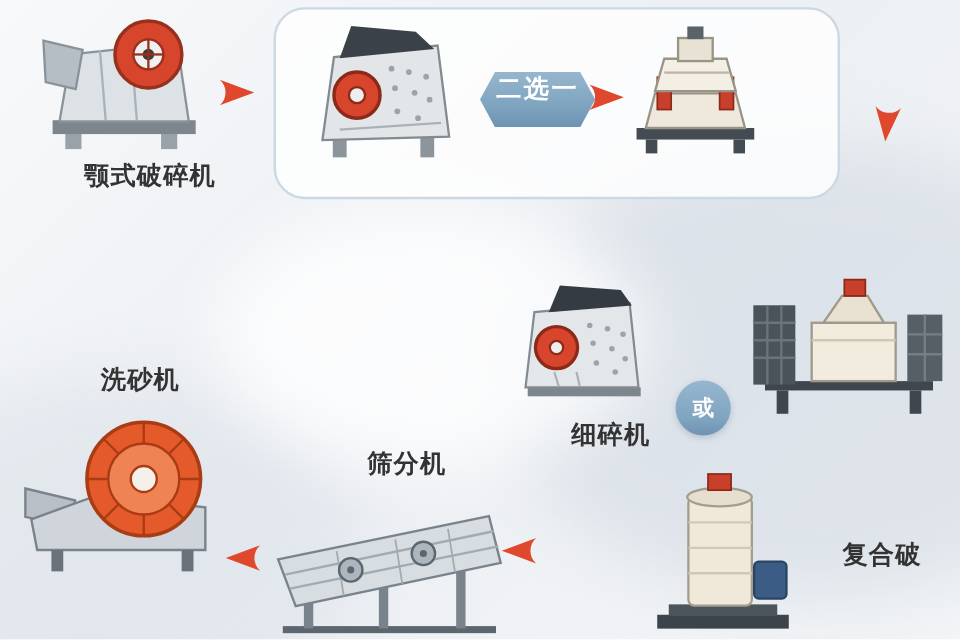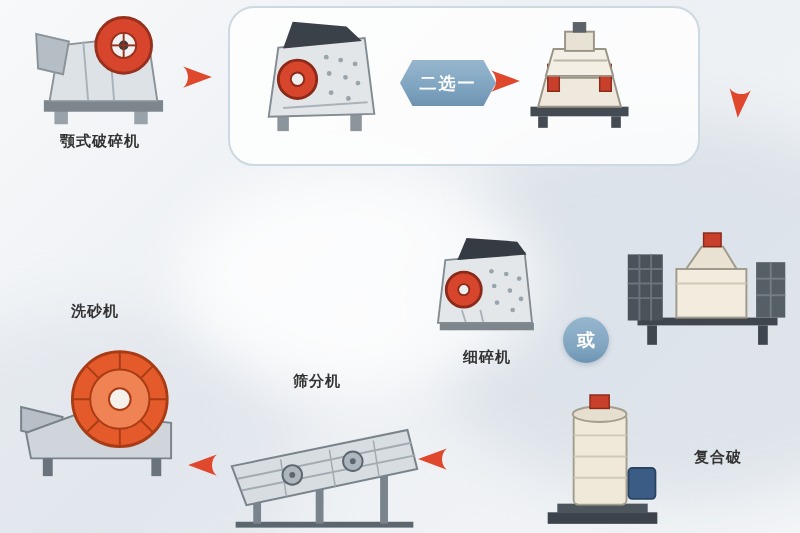--- a/index.html
+++ b/index.html
@@ -10,38 +10,38 @@
   }
   .blob{position:absolute;border-radius:50%;filter:blur(28px);pointer-events:none;}
   .blob1{width:520px;height:380px;right:-140px;top:120px;background:rgba(205,215,224,0.55);}
   .blob2{width:420px;height:300px;left:-120px;bottom:-80px;background:rgba(215,222,230,0.45);}
   .blob3{width:360px;height:220px;left:180px;top:170px;background:rgba(255,255,255,0.8);}
 
   .node-img{position:absolute;}
   .node-img svg{width:100%;height:100%;display:block;}
 
   .label{
-    position:absolute;text-align:center;
+    position:absolute;text-align:right;
     color:var(--label-text,#333333);
-    font-size:15px;font-weight:700;letter-spacing:1px;
+    font-size:21px;font-weight:700;letter-spacing:1px;
   }
 
   .decision-box{
     position:absolute;left:228px;top:6px;width:472px;height:160px;
     border:2px solid var(--box-border,#ccd9e3);
     border-radius:26px;background:rgba(255,255,255,0.8);
     box-sizing:border-box;
   }
 
   .hex-badge{
     position:absolute;left:170px;top:52px;width:96px;height:46px;
     background:linear-gradient(180deg,#97b6ce 0%,var(--badge-blue,#7fa4c0) 60%,#6e93b2 100%);
     clip-path:polygon(13% 0,87% 0,100% 50%,87% 100%,13% 100%,0 50%);
-    display:flex;align-items:center;justify-content:center;
-    color:#ffffff;font-size:17px;font-weight:700;letter-spacing:2px;
+    display:flex;align-items:flex-start;justify-content:center;
+    color:#ffffff;font-size:21px;font-weight:700;letter-spacing:2px;
   }
   .or-badge{
     position:absolute;left:563px;top:317px;width:46px;height:46px;border-radius:50%;
     background:linear-gradient(180deg,#97b6ce 0%,var(--badge-blue,#7fa4c0) 70%,#6e93b2 100%);
     display:flex;align-items:center;justify-content:center;
     color:#ffffff;font-size:18px;font-weight:700;
     box-shadow:0 2px 5px rgba(90,120,150,0.3);
   }
 
   .arrow{position:absolute;width:34px;height:26px;}

